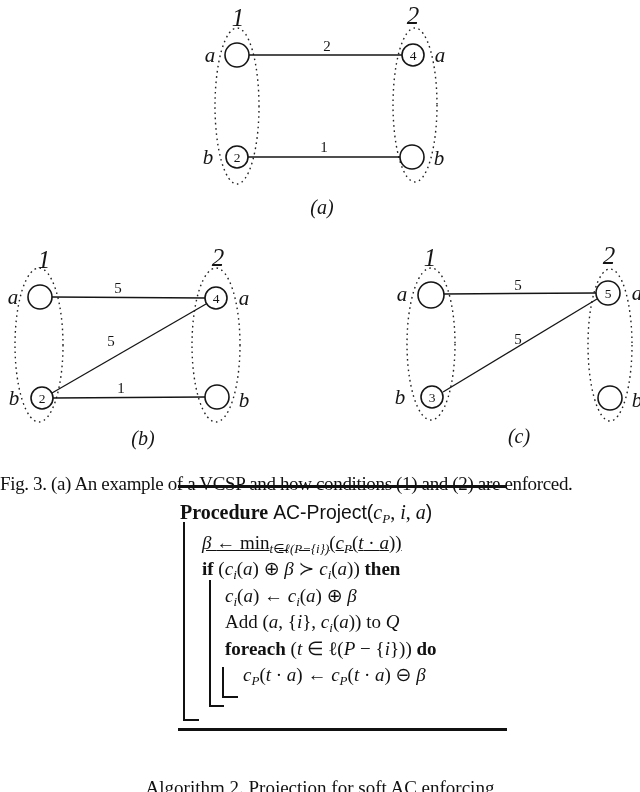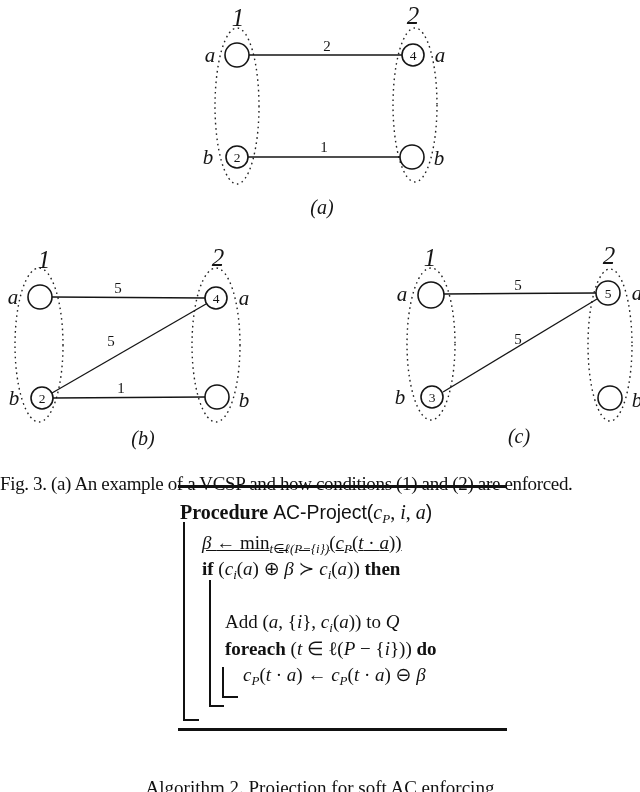--- a/index.html
+++ b/index.html
@@ -129,20 +129,21 @@
     <div class="hrule top"></div>
     <div class="hrule bottom"></div>
 
     <div class="brule outer"></div>
     <div class="brule inner"></div>
     <div class="brule innermost"></div>
 
     <div class="pl pl-title"><span class="seg-b">Procedure </span><span class="seg-sans">AC-Project(</span><span class="seg-i">c</span><span class="seg-sub">P</span><span class="seg-r">, </span><span class="seg-i">i</span><span class="seg-r">, </span><span class="seg-i">a</span><span class="seg-sans">)</span></div>
     <div class="pl pl2"><span class="seg-i">β </span><span class="seg-r">← min</span><span class="seg-sub">t∈ℓ(P−{i})</span><span class="seg-r">(</span><span class="seg-i">c</span><span class="seg-sub">P</span><span class="seg-r">(</span><span class="seg-i">t</span><span class="seg-r"> · </span><span class="seg-i">a</span><span class="seg-r">))</span></div>
     <div class="pl pl3"><span class="seg-b">if </span><span class="seg-r">(</span><span class="seg-i">c</span><span class="seg-sub">i</span><span class="seg-r">(</span><span class="seg-i">a</span><span class="seg-r">) ⊕ </span><span class="seg-i">β </span><span class="seg-r">≻ </span><span class="seg-i">c</span><span class="seg-sub">i</span><span class="seg-r">(</span><span class="seg-i">a</span><span class="seg-r">)) </span><span class="seg-b">then</span></div>
+    <div class="pl pl4"><span class="seg-i">c</span><span class="seg-sub">i</span><span class="seg-r">(</span><span class="seg-i">a</span><span class="seg-r">) ← </span><span class="seg-i">c</span><span class="seg-sub">i</span><span class="seg-r">(</span><span class="seg-i">a</span><span class="seg-r">) ⊕ </span><span class="seg-i">β</span></div>
     <div class="pl pl6"><span class="seg-b">foreach </span><span class="seg-r">(</span><span class="seg-i">t</span><span class="seg-r"> ∈ ℓ(</span><span class="seg-i">P</span><span class="seg-r"> − {</span><span class="seg-i">i</span><span class="seg-r">})) </span><span class="seg-b">do</span></div>
     <div class="pl pl5"><span class="seg-r">Add (</span><span class="seg-i">a</span><span class="seg-r">, {</span><span class="seg-i">i</span><span class="seg-r">}, </span><span class="seg-i">c</span><span class="seg-sub">i</span><span class="seg-r">(</span><span class="seg-i">a</span><span class="seg-r">)) to </span><span class="seg-i">Q</span></div>
     <div class="pl pl7"><span class="seg-i">c</span><span class="seg-sub">P</span><span class="seg-r">(</span><span class="seg-i">t</span><span class="seg-r"> · </span><span class="seg-i">a</span><span class="seg-r">) ← </span><span class="seg-i">c</span><span class="seg-sub">P</span><span class="seg-r">(</span><span class="seg-i">t</span><span class="seg-r"> · </span><span class="seg-i">a</span><span class="seg-r">) ⊖ </span><span class="seg-i">β</span></div>
   </div>
 
   <div class="algo-caption">Algorithm 2. Projection for soft AC enforcing</div>
 
 </div>
 
 </body></html>

